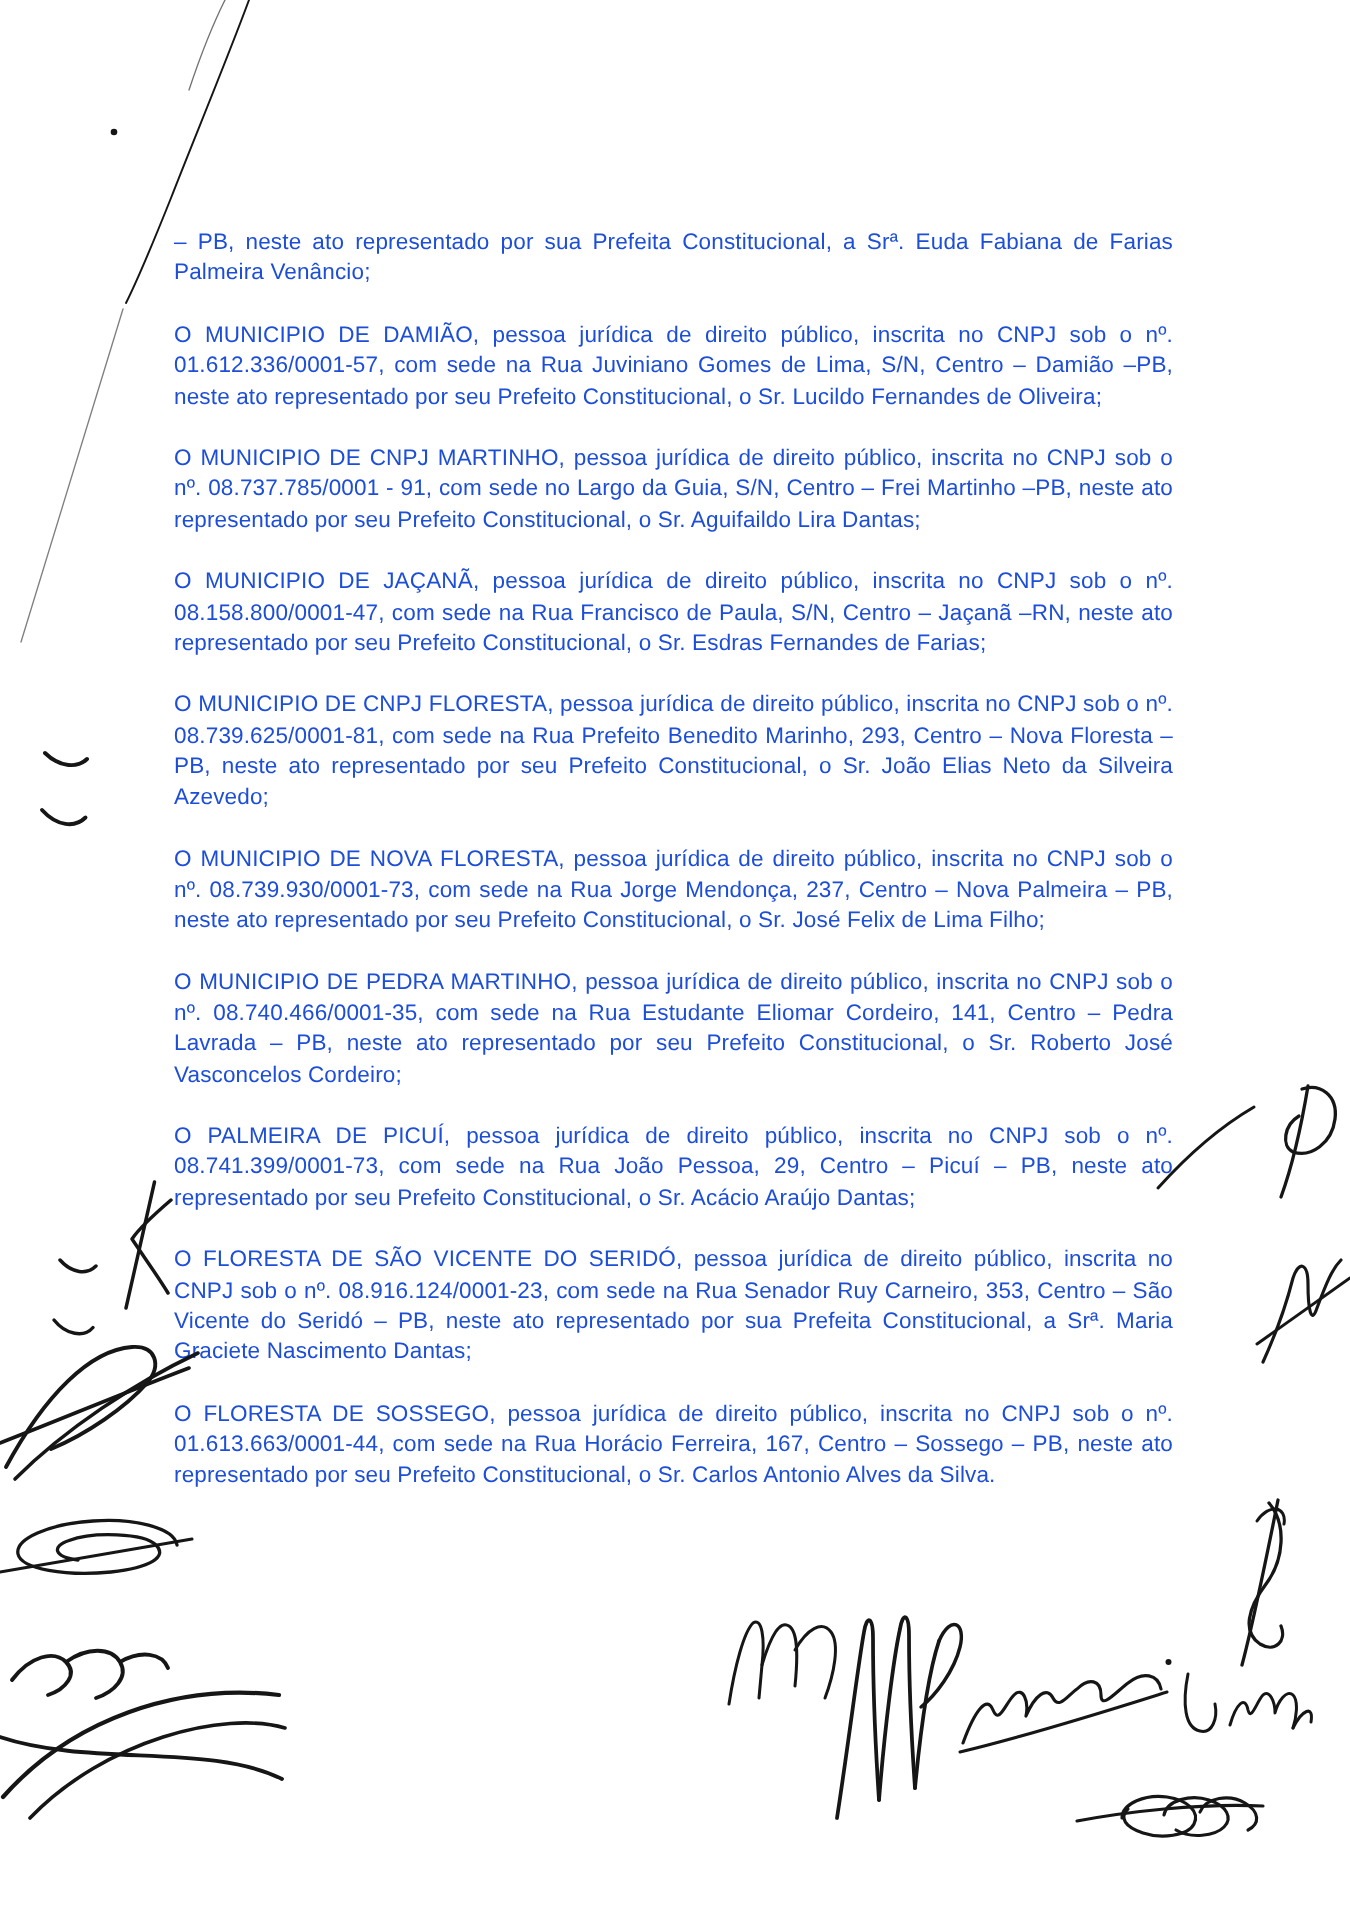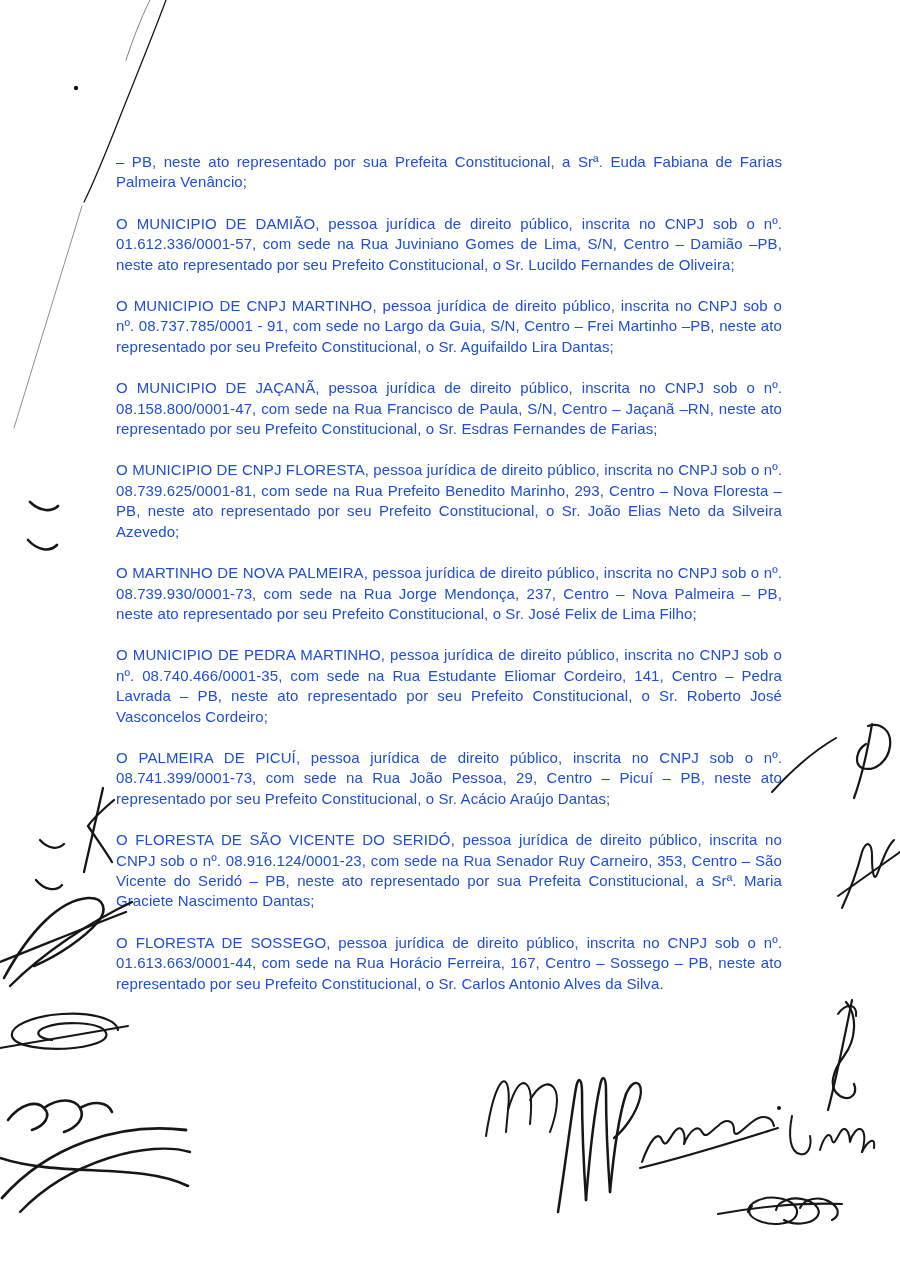--- a/index.html
+++ b/index.html
@@ -42,21 +42,21 @@
 <body>
 
 <div class="page">
 
   <div class="doc-text">
     <p><span></span><b></b><span>– PB, neste ato representado por sua Prefeita Constitucional, a Srª. Euda Fabiana de Farias Palmeira Venâncio;</span></p>
     <p><span>O </span><b>MUNICIPIO DE DAMIÃO</b><span>, pessoa jurídica de direito público, inscrita no CNPJ sob o nº. 01.612.336/0001-57, com sede na Rua Juviniano Gomes de Lima, S/N, Centro – Damião –PB, neste ato representado por seu Prefeito Constitucional, o Sr. Lucildo Fernandes de Oliveira;</span></p>
     <p><span>O </span><b>MUNICIPIO DE CNPJ MARTINHO</b><span>, pessoa jurídica de direito público, inscrita no CNPJ sob o nº. 08.737.785/0001 - 91, com sede no Largo da Guia, S/N, Centro – Frei Martinho –PB, neste ato representado por seu Prefeito Constitucional, o Sr. Aguifaildo Lira Dantas;</span></p>
     <p><span>O </span><b>MUNICIPIO DE JAÇANÃ</b><span>, pessoa jurídica de direito público, inscrita no CNPJ sob o nº. 08.158.800/0001-47, com sede na Rua Francisco de Paula, S/N, Centro – Jaçanã –RN, neste ato representado por seu Prefeito Constitucional, o Sr. Esdras Fernandes de Farias;</span></p>
     <p><span>O </span><b>MUNICIPIO DE CNPJ FLORESTA</b><span>, pessoa jurídica de direito público, inscrita no CNPJ sob o nº. 08.739.625/0001-81, com sede na Rua Prefeito Benedito Marinho, 293, Centro – Nova Floresta –PB, neste ato representado por seu Prefeito Constitucional, o Sr. João Elias Neto da Silveira Azevedo;</span></p>
-    <p><span>O </span><b>MARTINHO DE NOVA PALMEIRA</b><span>, pessoa jurídica de direito público, inscrita no CNPJ sob o nº. 08.739.930/0001-73, com sede na Rua Jorge Mendonça, 237, Centro – Nova Palmeira – PB, neste ato representado por seu Prefeito Constitucional, o Sr. José Felix de Lima Filho;</span></p>
+    <p><span>O </span><b>MUNICIPIO DE NOVA FLORESTA</b><span>, pessoa jurídica de direito público, inscrita no CNPJ sob o nº. 08.739.930/0001-73, com sede na Rua Jorge Mendonça, 237, Centro – Nova Palmeira – PB, neste ato representado por seu Prefeito Constitucional, o Sr. José Felix de Lima Filho;</span></p>
     <p><span>O </span><b>MUNICIPIO DE PEDRA MARTINHO</b><span>, pessoa jurídica de direito público, inscrita no CNPJ sob o nº. 08.740.466/0001-35, com sede na Rua Estudante Eliomar Cordeiro, 141, Centro – Pedra Lavrada – PB, neste ato representado por seu Prefeito Constitucional, o Sr. Roberto José Vasconcelos Cordeiro;</span></p>
     <p><span>O </span><b>PALMEIRA DE PICUÍ</b><span>, pessoa jurídica de direito público, inscrita no CNPJ sob o nº. 08.741.399/0001-73, com sede na Rua João Pessoa, 29, Centro – Picuí – PB, neste ato representado por seu Prefeito Constitucional, o Sr. Acácio Araújo Dantas;</span></p>
     <p><span>O </span><b>FLORESTA DE SÃO VICENTE DO SERIDÓ</b><span>, pessoa jurídica de direito público, inscrita no CNPJ sob o nº. 08.916.124/0001-23, com sede na Rua Senador Ruy Carneiro, 353, Centro – São Vicente do Seridó – PB, neste ato representado por sua Prefeita Constitucional, a Srª. Maria Graciete Nascimento Dantas;</span></p>
     <p><span>O </span><b>FLORESTA DE SOSSEGO</b><span>, pessoa jurídica de direito público, inscrita no CNPJ sob o nº. 01.613.663/0001-44, com sede na Rua Horácio Ferreira, 167, Centro – Sossego – PB, neste ato representado por seu Prefeito Constitucional, o Sr. Carlos Antonio Alves da Silva.</span></p>
   </div>
 
   <svg class="ink-overlay" viewBox="0 0 900 1272" xmlns="http://www.w3.org/2000/svg">
 
     <g>
       <path d="M166,0 C152,38 128,96 114,132 C102,162 92,186 84,202" stroke-width="1.3"></path>

